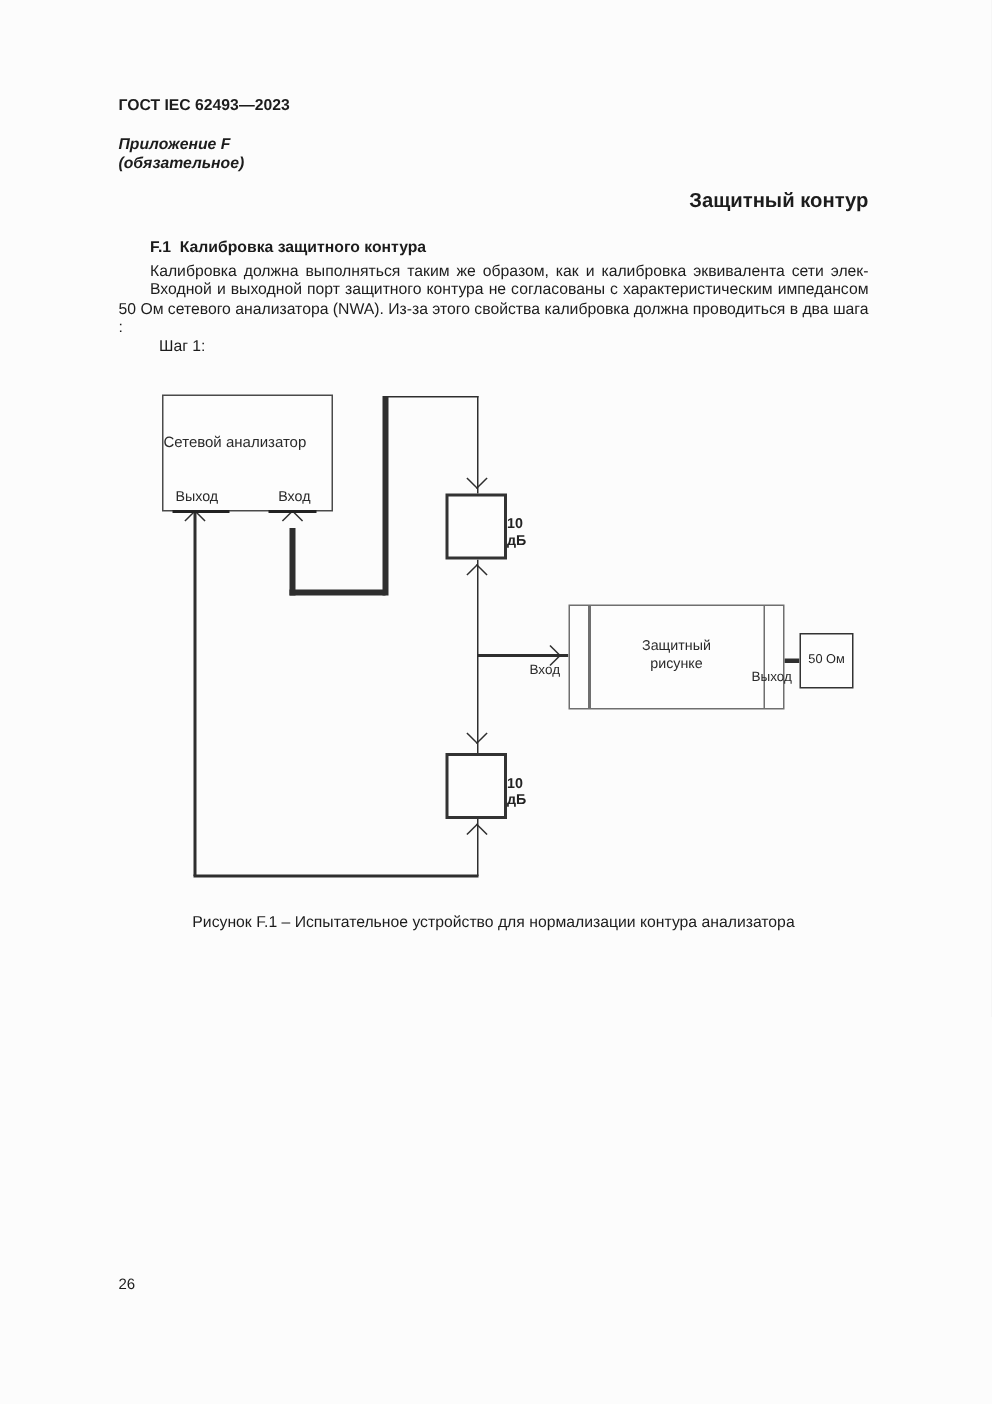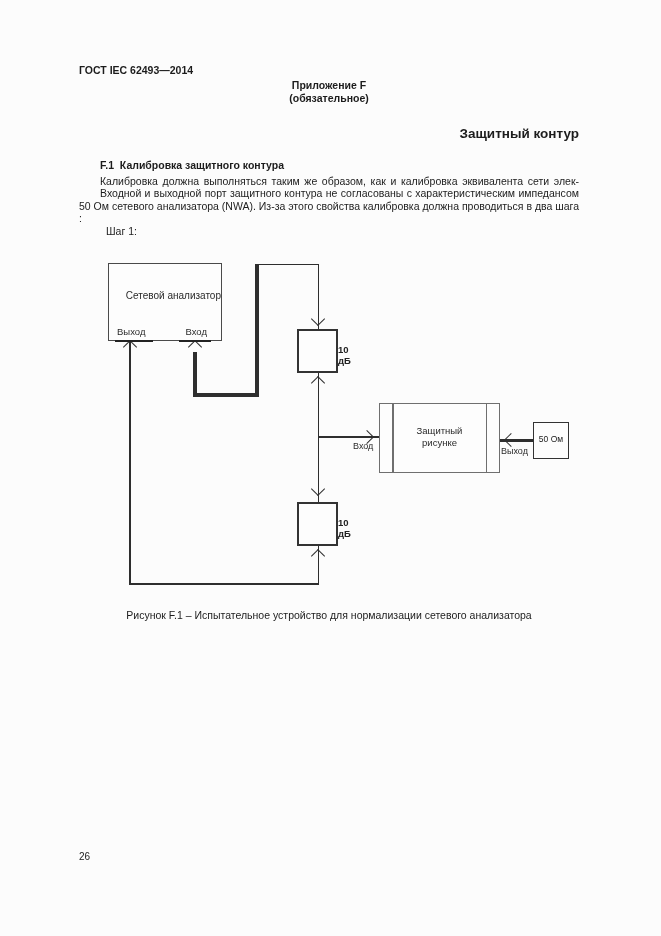--- a/index.html
+++ b/index.html
@@ -5,58 +5,58 @@
   html,body{margin:0;padding:0;background:#f2f2f2;}
   .page{
     position:relative;width:661px;height:936px;margin:0 auto;
     background:#fcfcfc;overflow:hidden;
     font-family:"Liberation Sans","DejaVu Sans",sans-serif;
     color:#1c1c1c;
     -webkit-font-smoothing:antialiased;
   }
   .abs{position:absolute;}
   .hdr{left:79px;top:64px;font-size:10.5px;font-weight:700;}
-  .annex{left:79px;top:79px;width:500px;text-align:center;font-size:10.5px;font-weight:700;line-height:12.6px;}
+  .annex{left:79px;top:90px;width:500px;font-size:10.5px;font-weight:700;line-height:12.6px;font-style:italic;}
   .title{left:79px;top:126px;width:500px;text-align:right;font-size:13.5px;font-weight:700;}
   .sec{left:79px;top:159px;width:500px;font-size:10.5px;font-weight:700;white-space:pre-wrap;text-indent:21px;}
   .textblock{left:79px;width:500px;}
   .bl{font-size:10.5px;line-height:12.45px;height:12.45px;white-space:nowrap;}
   .just{text-align:justify;text-align-last:justify;white-space:normal;}
   .ind{text-indent:21px;}
   .ind2{text-indent:27px;}
   .caption{left:79px;top:609px;width:500px;text-align:center;font-size:10.5px;}
   .pagenum{left:79px;top:851px;font-size:10px;}
 
   
   .wire{position:absolute;background:#2e2e2e;}
   .box{position:absolute;background:#fdfdfd;box-sizing:border-box;}
   .nwa{left:108px;top:263px;width:114px;height:78px;border:1.5px solid #4a4a4a;}
-  .nwa-label{position:absolute;left:0;top:26px;width:100%;text-align:right;font-size:10px;color:#2a2a2a;}
+  .nwa-label{position:absolute;left:0;top:26px;width:100%;text-align:left;font-size:10px;color:#2a2a2a;}
   .port{position:absolute;bottom:3px;font-size:9.5px;color:#2a2a2a;}
   .port-tick{position:absolute;bottom:-2px;height:2.5px;background:#222;}
   .att{left:297px;width:41px;height:44px;border:2px solid #333;text-align:center;font-size:9.5px;font-weight:700;color:#222;}
   .att span{display:block;margin-top:13px;margin-left:39px;}
-  .dut{left:379px;top:403px;width:121px;height:70px;border:1.5px solid #6f6f6f;}
+  .dut{left:379px;top:403px;width:144px;height:70px;border:1.5px solid #6f6f6f;}
   .dut-inner{position:absolute;top:0;bottom:0;width:1.5px;background:#6f6f6f;}
   .dut-label{position:absolute;left:0;top:21px;width:100%;text-align:center;font-size:9.5px;line-height:12px;color:#2a2a2a;}
   .load{left:533px;top:422px;width:36px;height:37px;border:1.5px solid #333;text-align:center;}
   .load span{display:block;margin-top:11px;font-size:8.5px;color:#222;}
   .floatlbl{position:absolute;font-size:9px;color:#2a2a2a;}
   .chev{position:absolute;width:9px;height:9px;border-top:1.8px solid #2e2e2e;border-left:1.8px solid #2e2e2e;background:transparent;}
   .cup{transform:rotate(45deg);}
   .cright{transform:rotate(135deg);}
   .cdown{transform:rotate(225deg);}
   .cleft{transform:rotate(315deg);}
 </style>
 </head>
 <body>
 
 <div class="page">
 
-  <div class="abs hdr">ГОСТ IEC 62493—2014</div>
+  <div class="abs hdr">ГОСТ IEC 62493—2023</div>
   <div class="abs annex">
     <div>Приложение F</div>
     <div>(обязательное)</div>
   </div>
   <div class="abs title">Защитный контур</div>
   <div class="abs sec">F.1  Калибровка защитного контура</div>
 
   <div class="abs textblock" style="top:175px;">
     <div class="bl just ind">Калибровка должна выполняться таким же образом, как и калибровка эквивалента сети элек-</div>
     <div class="bl just ind">Входной и выходной порт защитного контура не согласованы с характеристическим импедансом</div>
@@ -117,17 +117,17 @@
       </div>
     </div>
     <div class="floatlbl" style="left:353px;top:441px;">Вход</div>
     <div class="floatlbl" style="left:501px;top:446px;">Выход</div>
 
     <div class="box load">
       <span>50 Ом</span>
     </div>
   </div>
 
-  <div class="abs caption">Рисунок F.1 – Испытательное устройство для нормализации сетевого анализатора</div>
+  <div class="abs caption">Рисунок F.1 – Испытательное устройство для нормализации контура анализатора</div>
 
 
   <div class="abs pagenum">26</div>
 </div>
 
 </body></html>

